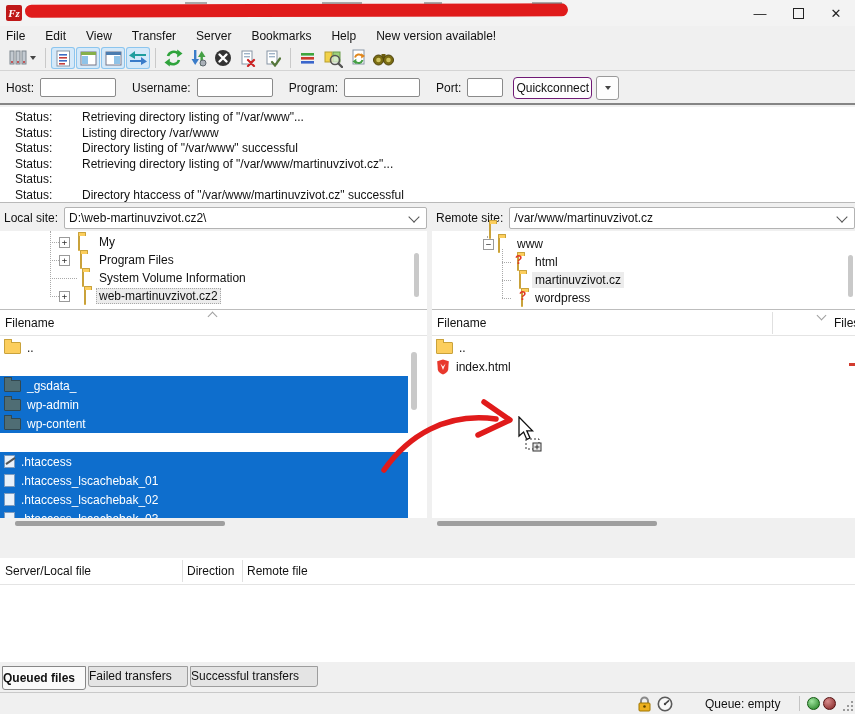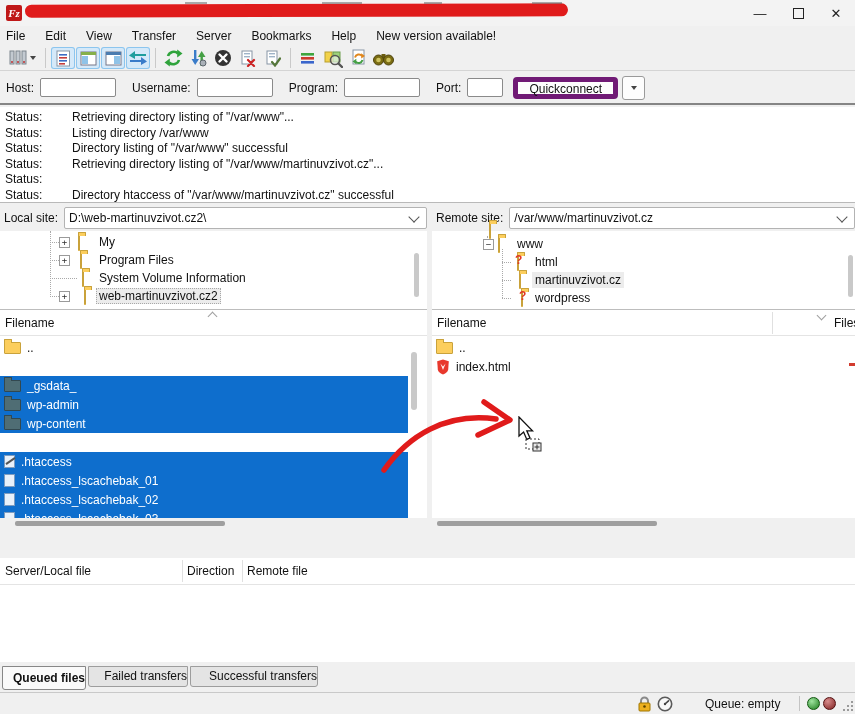--- a/index.html
+++ b/index.html
@@ -33,30 +33,30 @@
   .tsep{width:1px;height:20px;background:#c9c9c9;margin:0 4px;flex:none}
   .caret-dn{width:0;height:0;border-left:3.5px solid transparent;border-right:3.5px solid transparent;border-top:4px solid #444}
 
   
   #quickbar{left:0;top:72px;width:855px;height:33px;background:#f0f0f0;border-bottom:2px solid #858585;
             display:flex;align-items:center;box-sizing:border-box;padding-left:6px}
   .qlabel{margin-right:6px}
   .qinput{width:76px;height:19px;border:1px solid #8a8a8a;border-radius:2px;background:#fff;margin-right:16px;
           font:12px "Liberation Sans",sans-serif;padding:0 3px;box-sizing:border-box}
   .qinput.port{width:36px;margin-right:10px}
-  #qcbtn{height:22px;padding:0 11px;background:#fdfdfd;border:5px solid #701a75;border-radius:4px;
+  #qcbtn{height:22px;padding:0 2px;background:#fdfdfd;border:1px solid #701a75;border-radius:4px;
          font:12px "Liberation Sans",sans-serif;color:#111;margin-right:4px}
   #qcdrop{width:21px;height:22px;background:#fdfdfd;border:1px solid #9a9a9a;border-radius:3px;
           display:flex;align-items:center;justify-content:center}
 
   
   #log{left:0;top:107px;width:855px;height:96px;background:#fff;border-bottom:1px solid #b9b9b9;
        box-sizing:border-box;padding-top:3px}
   .logrow{display:flex;height:15.5px;line-height:15.5px}
-  .ltype{width:67px;padding-left:5px;flex:none}
+  .ltype{width:67px;padding-left:15px;flex:none}
 
   
   .sitebar{top:205px;height:26px;display:flex;align-items:center}
   .slabel{margin:0 6px 0 4px}
   .scombo{flex:1;height:22px;background:#fff;border:1px solid #b3b3b3;border-radius:2px;display:flex;
           align-items:center;padding:0 4px;box-sizing:border-box;position:relative}
   .chev{width:7px;height:7px;border-right:1.4px solid #555;border-bottom:1.4px solid #555;transform:rotate(45deg);
         position:absolute;right:8px;top:5px}
 
   
@@ -95,21 +95,21 @@
   
   #panestatus{left:0;top:528px;width:855px;height:30px;background:#f0f0f0;
               border-top:1px solid #b9b9b9;border-bottom:1px solid #b9b9b9;box-sizing:border-box}
   .vline{position:absolute;width:1px;background:#c4c4c4}
   #queuehdr{left:0;top:558px;width:855px;height:27px;background:#fff;border-bottom:1px solid #e4e4e4;box-sizing:border-box}
   #queuebody{left:0;top:585px;width:855px;height:77px;background:#fff}
   .qcol{position:absolute;top:0;height:26px;line-height:26px}
   .qdiv{position:absolute;top:2px;height:22px;width:1px;background:#e0e0e0}
 
   
-  .tab{position:absolute;box-sizing:border-box;text-align:right;border-radius:0 0 3px 3px}
+  .tab{position:absolute;box-sizing:border-box;text-align:left;border-radius:0 0 3px 3px}
   .tab.active{background:#fafafa;border:1px solid #878787;font-weight:bold;line-height:22px}
   .tab.idle{background:#e4e4e4;border:1px solid #9d9d9d;line-height:19px}
 
   
   #statusbar{left:0;top:692px;width:855px;height:22px;background:#f0f0f0;border-top:1px solid #c9c9c9;box-sizing:border-box}
   .dot{position:absolute;width:13px;height:13px;border-radius:50%}
   .dot.green{background:radial-gradient(circle at 35% 30%,#9fe49f,#1d7c1d);border:1px solid #12570f;box-sizing:border-box}
   .dot.red{background:radial-gradient(circle at 35% 30%,#d98c8c,#7d2020);border:1px solid #551111;box-sizing:border-box}
   .grip{position:absolute;width:2px;height:2px;background:#9a9a9a;
         box-shadow:4px 0 #9a9a9a,8px 0 #9a9a9a,4px -4px #9a9a9a,8px -4px #9a9a9a,8px -8px #9a9a9a}

